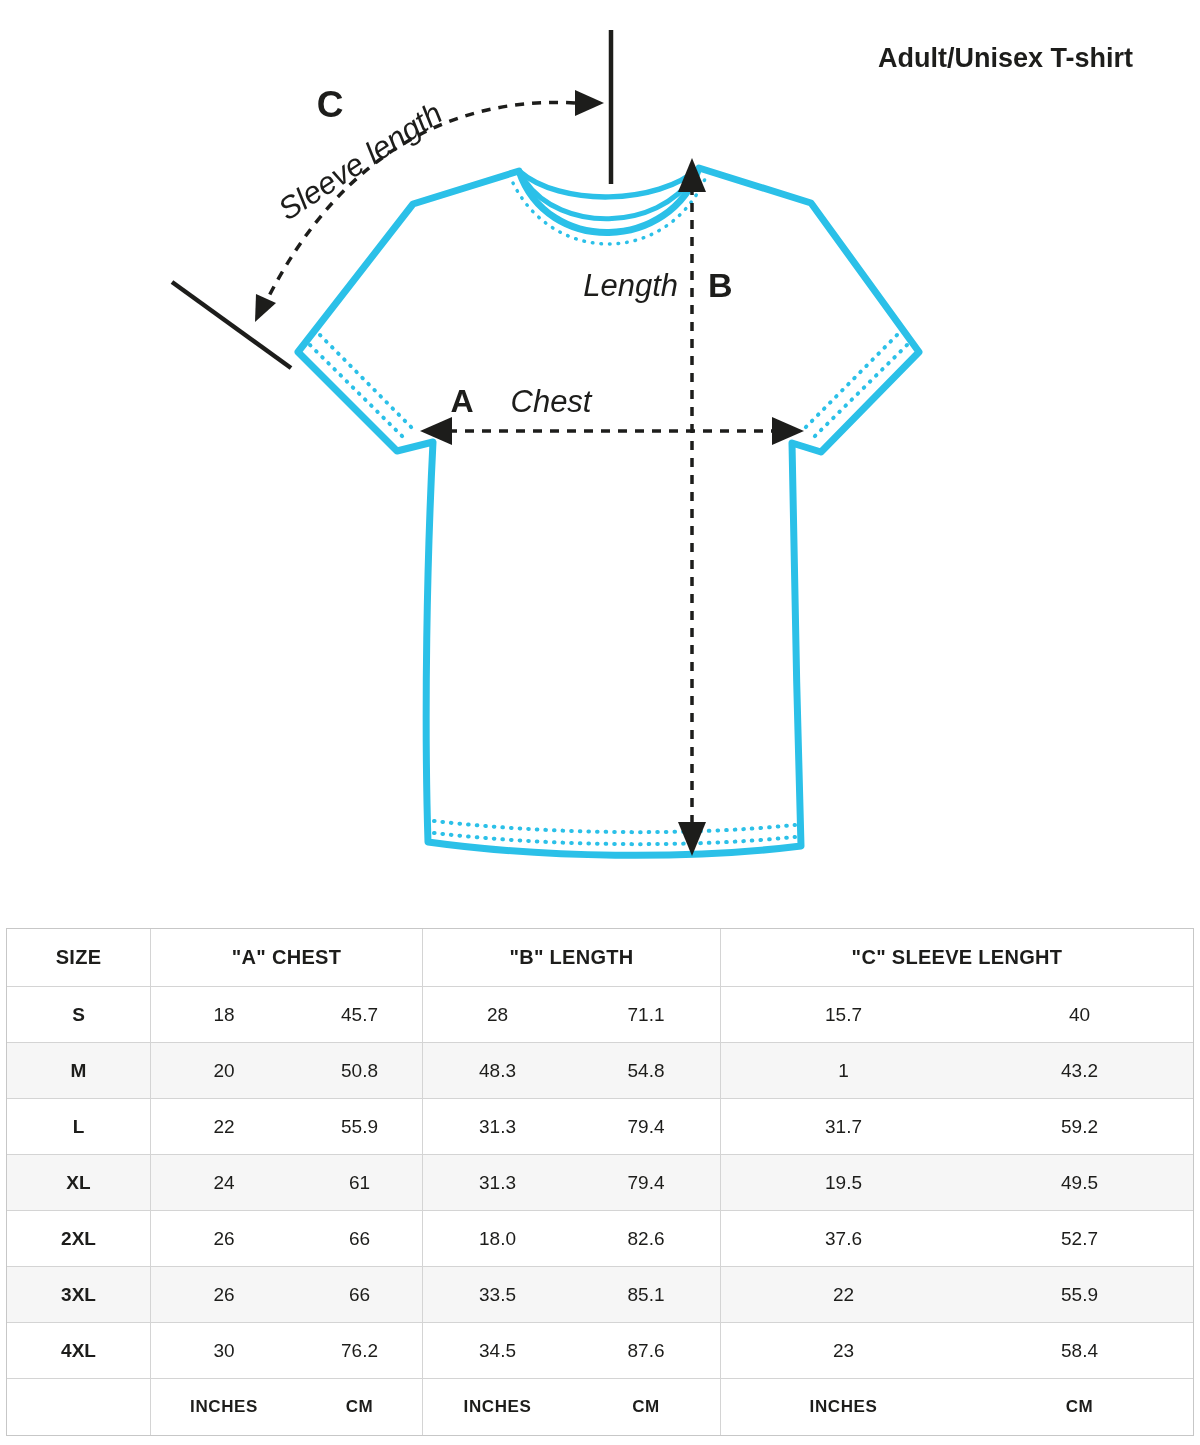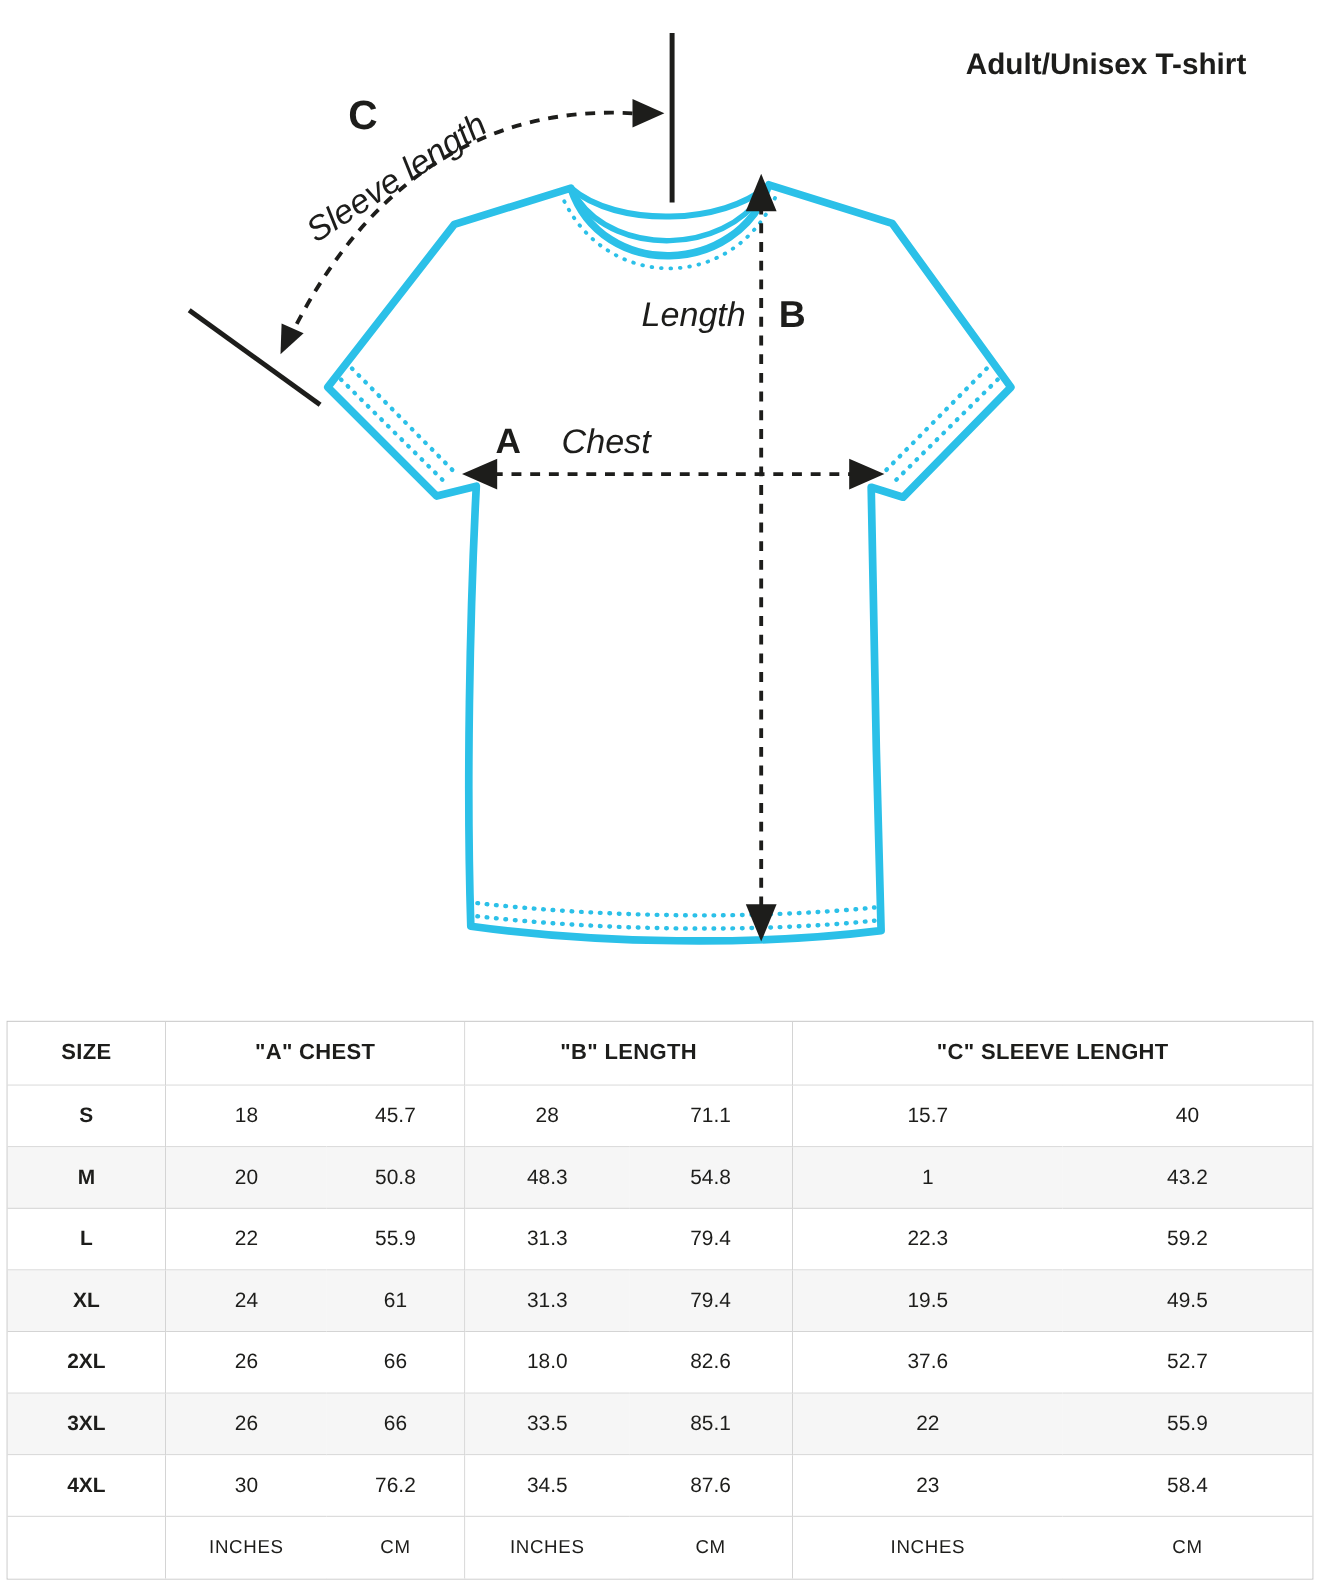--- a/index.html
+++ b/index.html
@@ -33,21 +33,21 @@
   .cell {
     display:flex; align-items:center; justify-content:center;
     height:56px; font-size:19px; color:#1d1d1b;
     border-bottom:1px solid #d4d4d4;
     background:#ffffff;
   }
   .thead .cell { height:58px; font-weight:bold; font-size:20px; letter-spacing:.3px; }
   .group-end { border-right:1px solid #d4d4d4; }
   .size-col  { font-weight:bold; }
   .alt .cell { background:#f6f6f6; }
-  .tfoot .cell { border-bottom:none; font-weight:normal; font-size:17px; letter-spacing:.6px; height:56px; }
+  .tfoot .cell { border-bottom:none; font-weight:bold; font-size:17px; letter-spacing:.6px; height:56px; }
 </style>
 </head>
 <body>
 
 <div class="diagram-wrap">
   <svg viewBox="0 0 1200 920" xmlns="http://www.w3.org/2000/svg">
 
     <line x1="611" y1="30" x2="611" y2="184" class="ann-line solid4"></line>
 
     <path class="shirt-stroke" d="M519 171 L413 204 L298 352 L397 451 L433 442
@@ -117,21 +117,21 @@
     <div class="cell">1</div>
     <div class="cell">43.2</div>
   </div>
 
   <div class="trow">
     <div class="cell size-col group-end">L</div>
     <div class="cell">22</div>
     <div class="cell group-end">55.9</div>
     <div class="cell">31.3</div>
     <div class="cell group-end">79.4</div>
-    <div class="cell">22.3</div>
+    <div class="cell">31.7</div>
     <div class="cell">59.2</div>
   </div>
 
   <div class="trow alt">
     <div class="cell size-col group-end">XL</div>
     <div class="cell">24</div>
     <div class="cell group-end">61</div>
     <div class="cell">31.3</div>
     <div class="cell group-end">79.4</div>
     <div class="cell">19.5</div>

